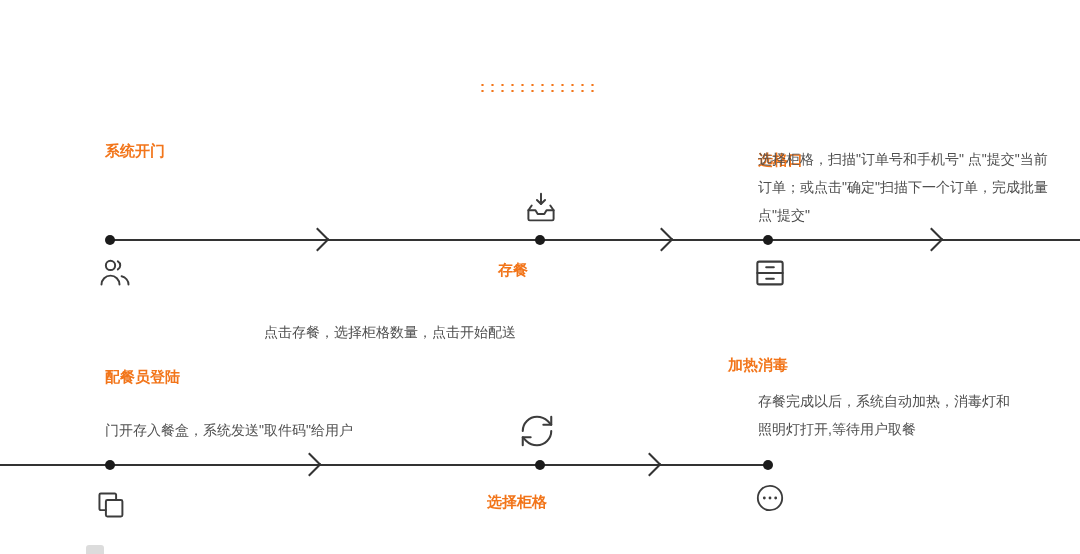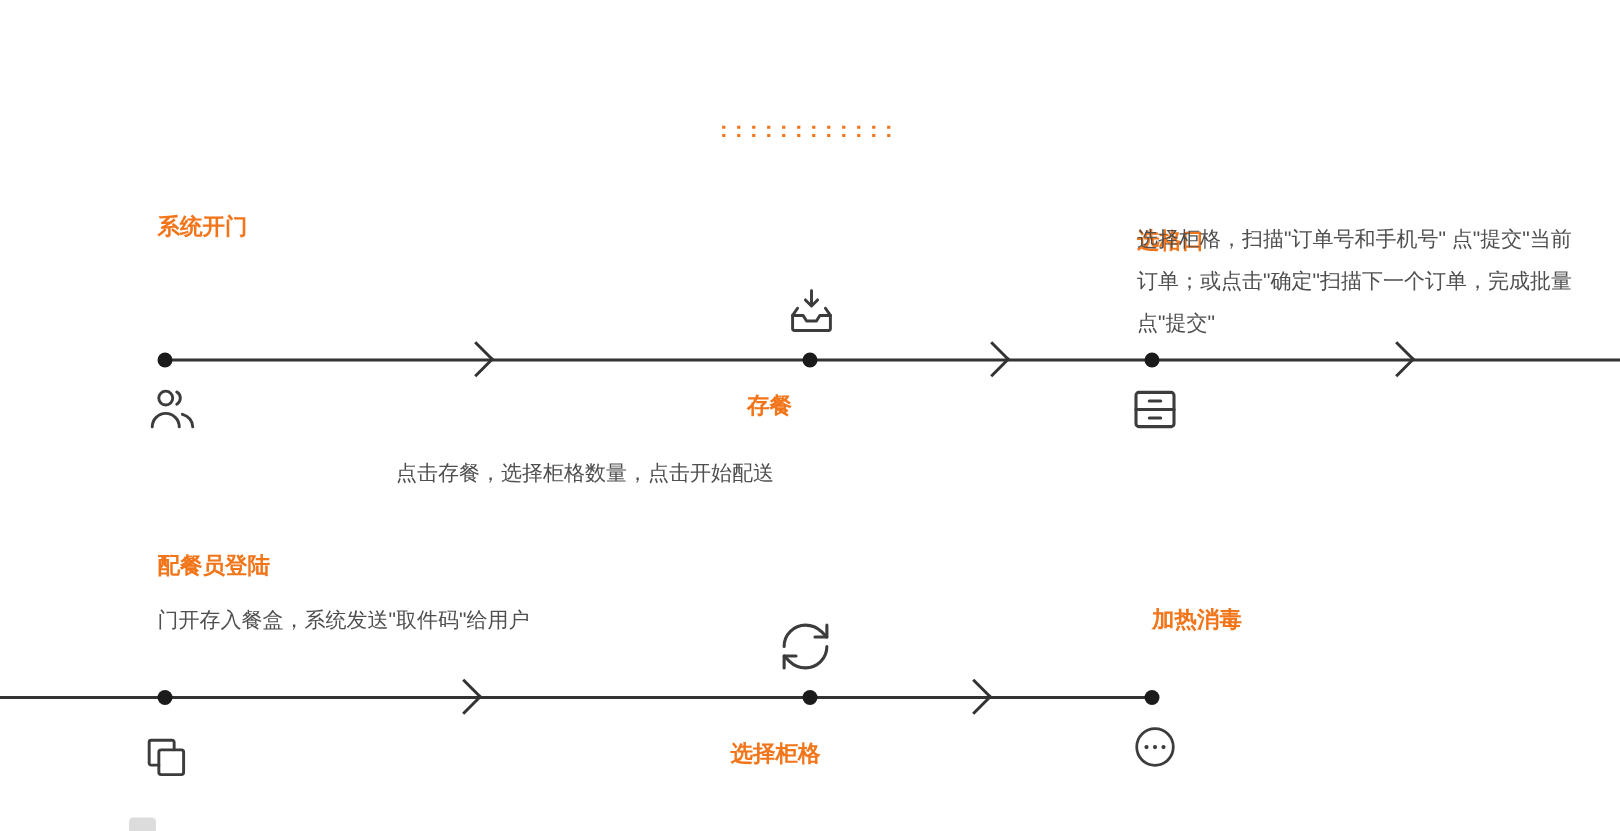--- a/index.html
+++ b/index.html
@@ -13,21 +13,21 @@
              color:var(--accent,#F2751A); font-size:15px; font-weight:700; letter-spacing:5px; }
 
   .tline { position:absolute; height:2px; background:var(--line,#333333); }
   .tdot  { position:absolute; width:10px; height:10px; border-radius:50%; background:#1b1b1b; }
   .chev  { position:absolute; width:17px; height:17px;
            border-top:2px solid var(--line,#333333); border-right:2px solid var(--line,#333333);
            transform:rotate(45deg); }
 
   .step-title { position:absolute; font-size:15px; font-weight:700; color:var(--accent,#F2751A); }
   .step-desc  { position:absolute; font-size:14px; color:var(--text,#4F4F4F); line-height:2; }
-  .nowrap { white-space:nowrap; }
+  .nowrap { white-space:nowrap;margin-top:17px; }
 
   .icon { position:absolute; }
   .icon svg { display:block; fill:none; stroke:var(--icon,#3C3C3C); stroke-width:1.3;
               stroke-linecap:round; stroke-linejoin:round; }
   .icon svg .dotfill { fill:var(--icon,#3C3C3C); stroke:none; }
 
   .fragment { position:absolute; left:86px; top:545px; width:18px; height:12px;
               background:#dcdcdc; border-radius:3px; }
 </style>
 </head>
@@ -96,21 +96,22 @@
   <div class="icon" style="left:518px; top:412px;">
     <svg width="38" height="38" viewBox="0 0 24 24">
       <path d="M3 12a9 9 0 0 1 9-9 9.75 9.75 0 0 1 6.74 2.74L21 8"></path>
       <path d="M21 3v5h-5"></path>
       <path d="M21 12a9 9 0 0 1-9 9 9.75 9.75 0 0 1-6.74-2.74L3 16"></path>
       <path d="M3 21v-5h5"></path>
     </svg>
   </div>
   <div class="step-title" style="left:487px; top:493px;">选择柜格</div>
 
-  <div class="step-title" style="left:768px; top:356px;margin-top:48px;">加热消毒</div>
+  <div class="step-title" style="left:728px; top:356px;">加热消毒</div>
+  <div class="step-desc" style="left:758px; top:387px; width:262px;">存餐完成以后，系统自动加热，消毒灯和照明灯打开,等待用户取餐</div>
   <div class="icon" style="left:753px; top:481px;">
     <svg width="34" height="34" viewBox="0 0 24 24">
       <circle cx="12" cy="12" r="8.6"></circle>
       <circle class="dotfill" cx="8" cy="12" r="1"></circle>
       <circle class="dotfill" cx="12" cy="12" r="1"></circle>
       <circle class="dotfill" cx="16" cy="12" r="1"></circle>
     </svg>
   </div>
 
   <div class="fragment"></div>

